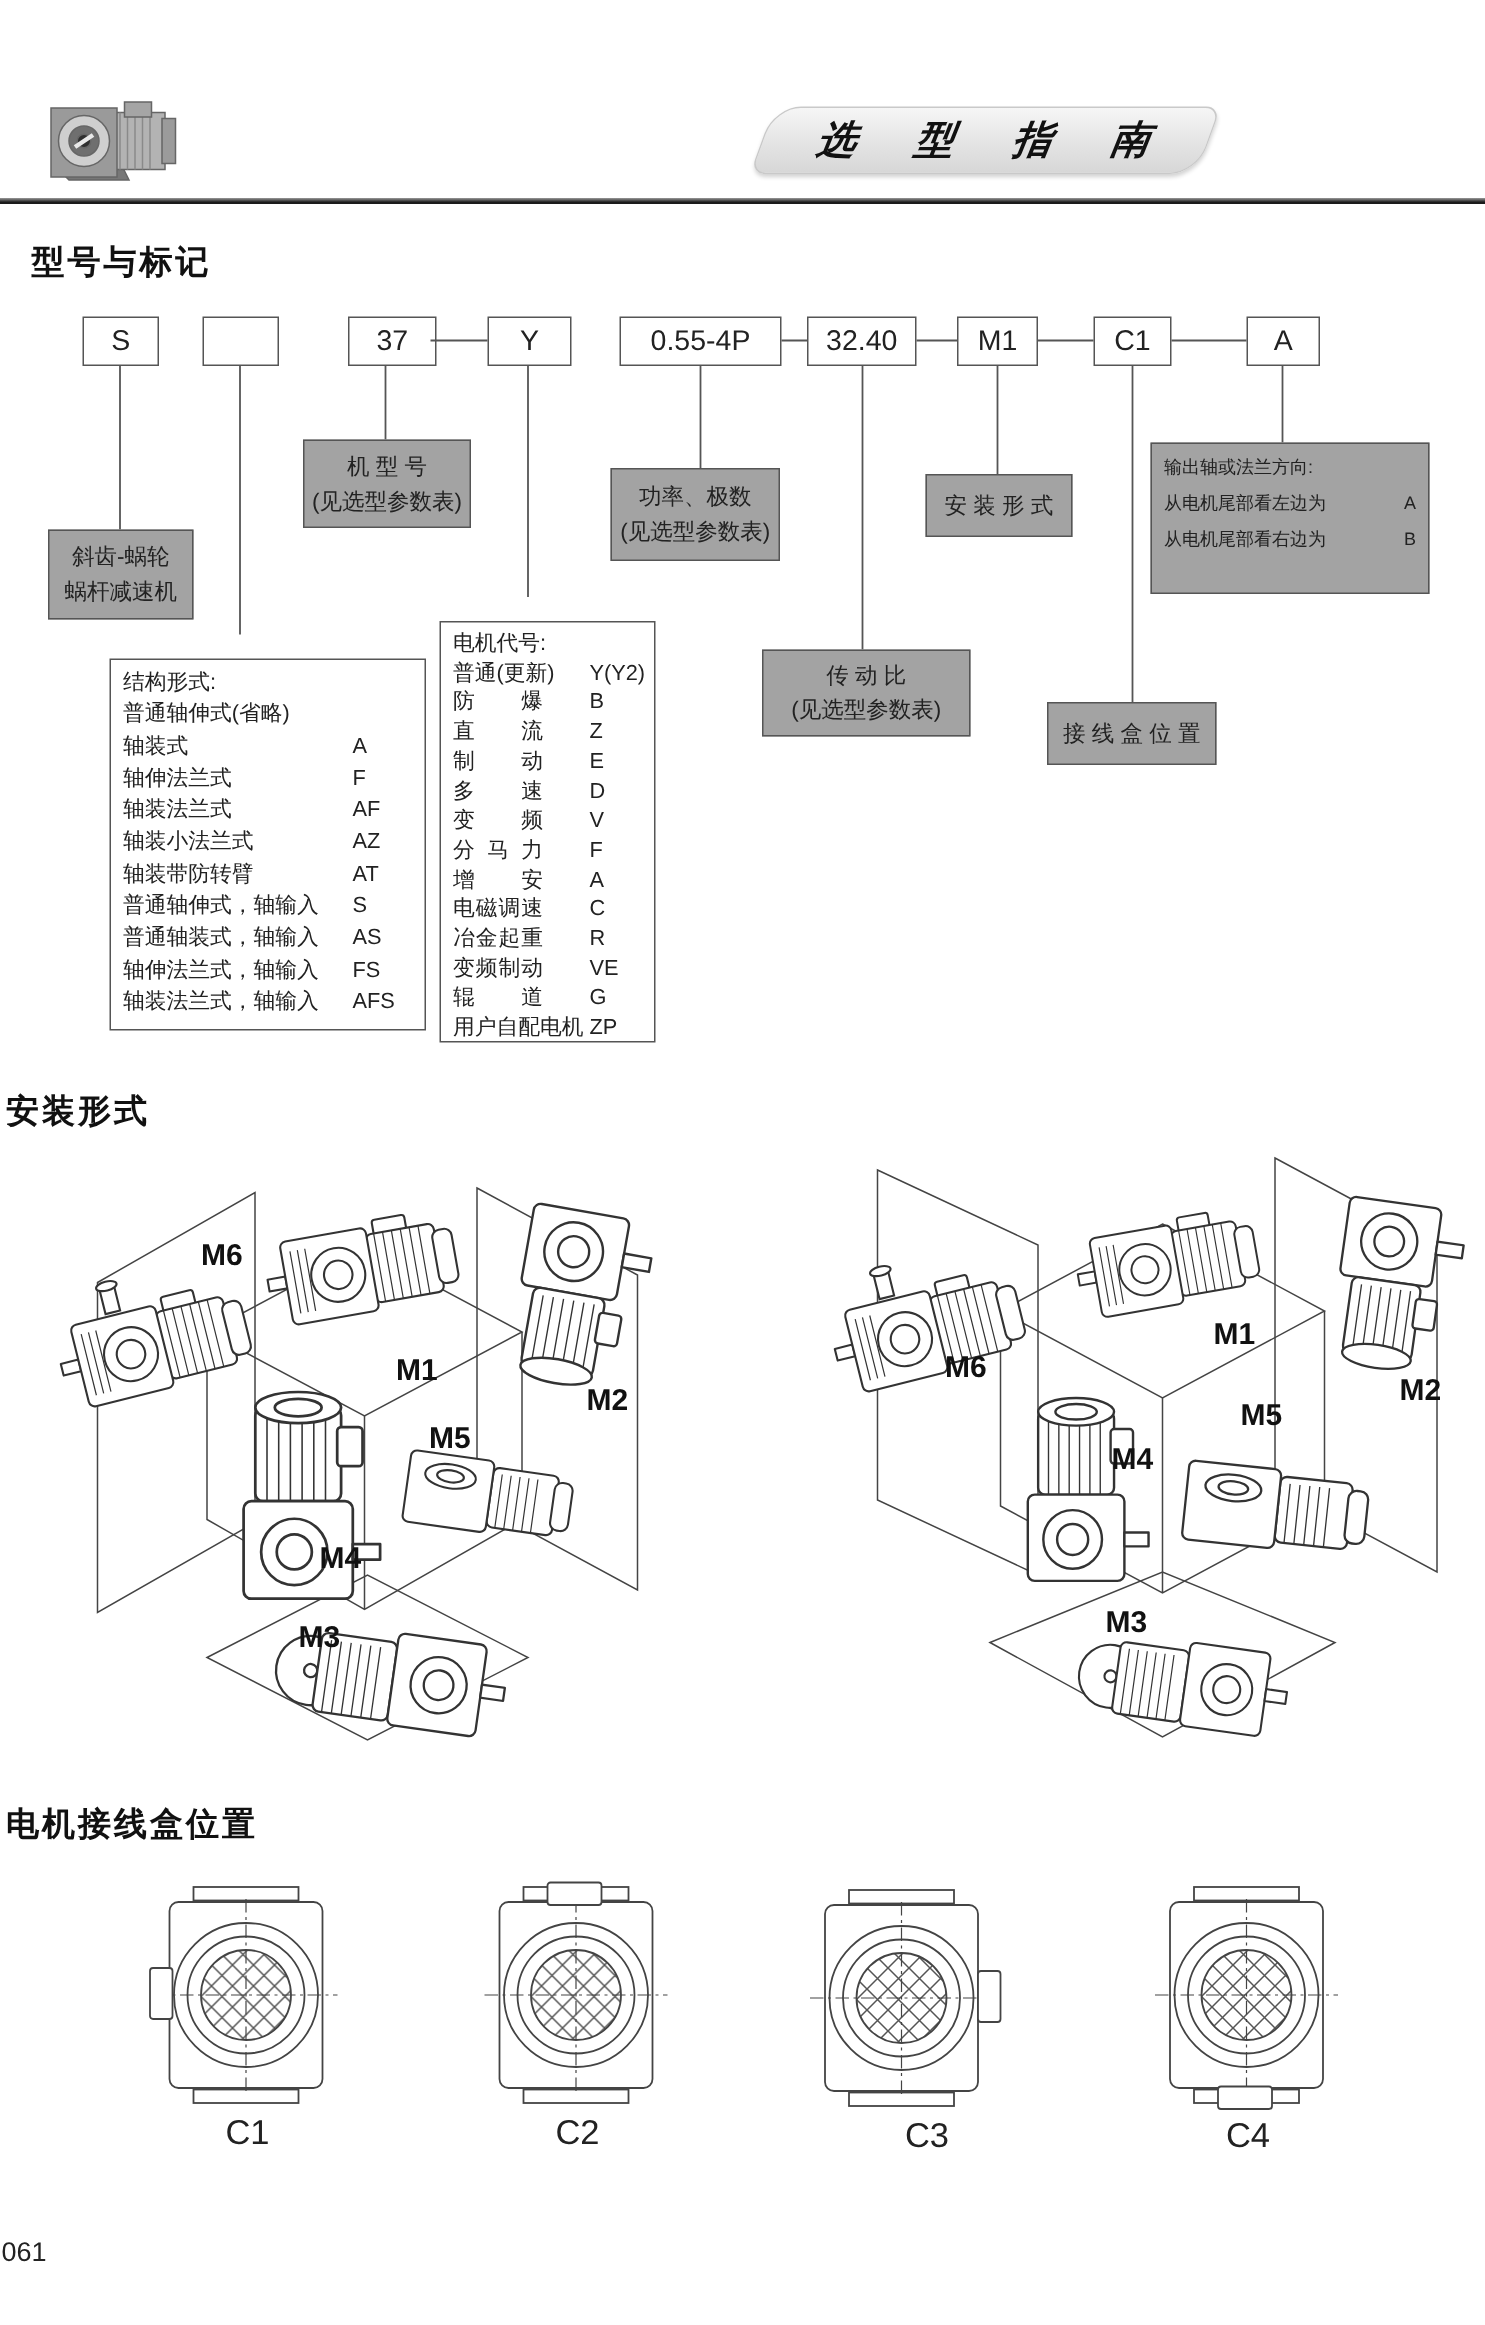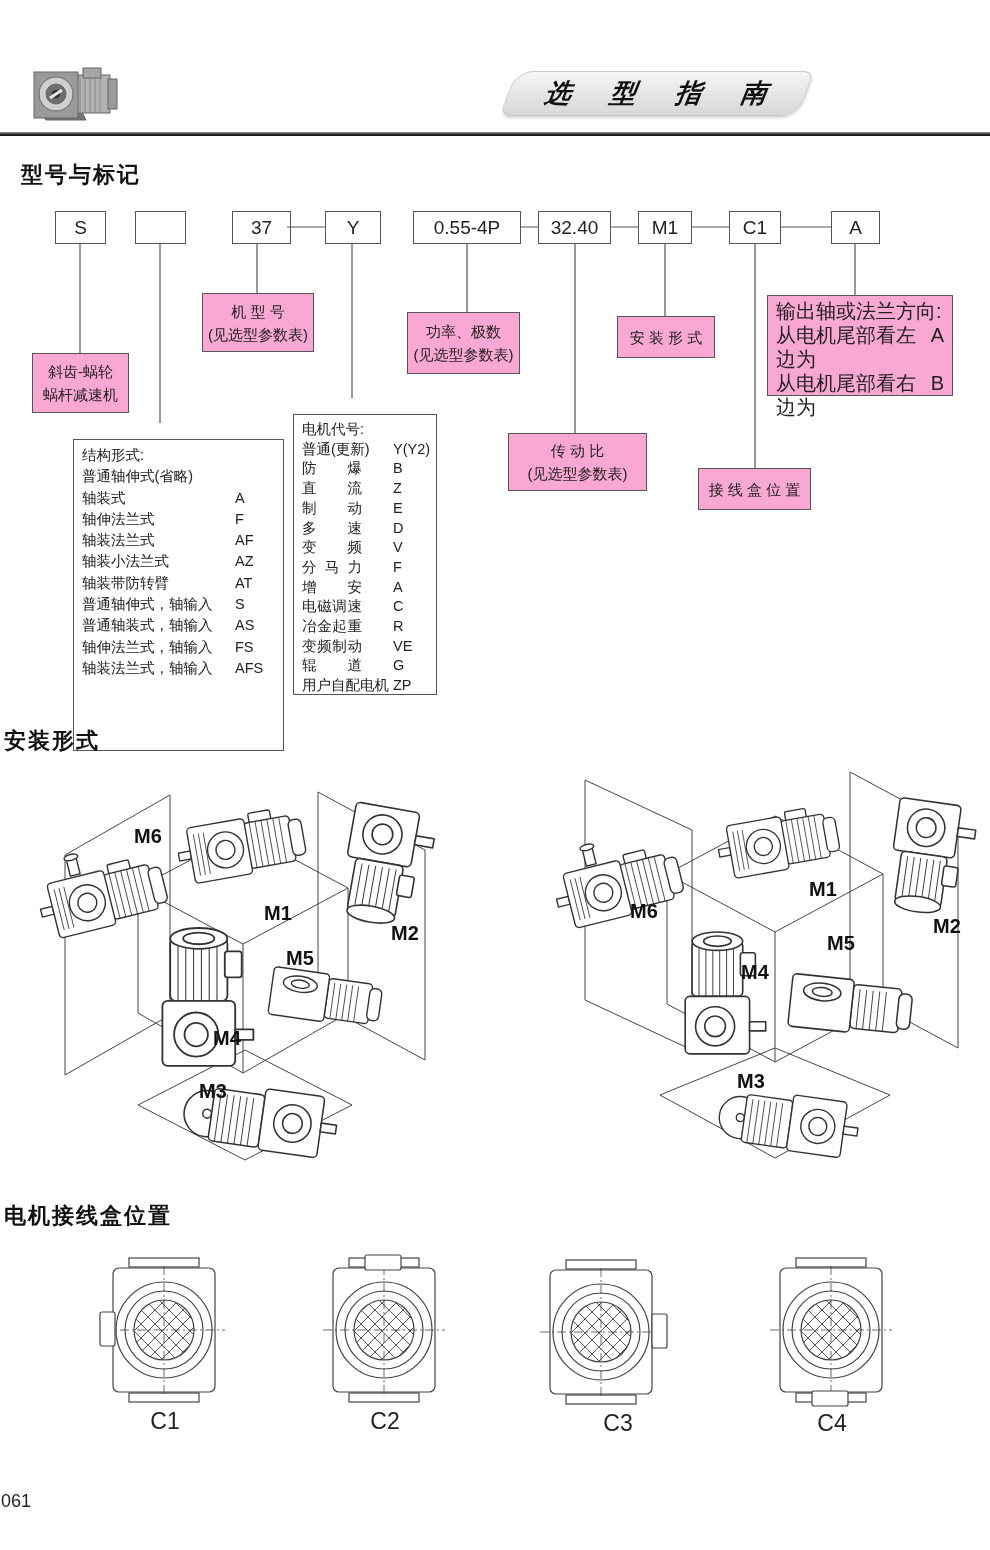--- a/index.html
+++ b/index.html
@@ -4,21 +4,21 @@
 <style>
   html,body{margin:0;padding:0;background:#fff;}
   #page{position:relative;width:990px;height:1550px;background:#fff;overflow:hidden;
         font-family:"Liberation Sans","DejaVu Sans",sans-serif;color:#1a1a1a;}
   .abs{position:absolute;box-sizing:border-box;}
   .heading{font-size:22px;font-weight:600;letter-spacing:2px;color:#111;}
   
   .mbox{position:absolute;top:211px;height:33px;border:1.6px solid #555;background:#fff;
         display:flex;align-items:center;justify-content:center;font-size:19px;color:#222;box-sizing:border-box;}
   
-  .abox{position:absolute;border:1.4px solid #555;background:#f9a8d4;box-sizing:border-box;
+  .abox{position:absolute;border:1.4px solid #555;background:#a3a3a3;box-sizing:border-box;
         display:flex;flex-direction:column;align-items:center;justify-content:center;
         font-size:15px;line-height:23px;color:#222;text-align:center;}
   .abox.left{align-items:stretch;text-align:left;}
   
   .listbox{position:absolute;border:1.4px solid #555;background:#fff;box-sizing:border-box;
            font-size:14.5px;color:#222;padding:5px 8px;margin-top:16px;}
   .lrow{position:relative;white-space:nowrap;}
   .srow{line-height:21.3px;}
   .mrow{line-height:19.7px;}
   .scode{position:absolute;left:153px;top:0;}
@@ -95,40 +95,40 @@
     <div>(见选型参数表)</div>
   </div>
 
   <div class="abox" style="left:407px;top:312px;width:113px;height:62px">
     <div>功率、极数</div>
     <div>(见选型参数表)</div>
   </div>
 
   <div class="abox" style="left:617px;top:316px;width:98px;height:42px">安 装 形 式</div>
 
-  <div class="abox left" style="left:767px;top:295px;width:186px;height:101px;justify-content:flex-start;padding:3px 8px;font-size:20px">
+  <div class="abox left" style="left:767px;top:295px;width:186px;height:101px;justify-content:flex-start;padding:3px 8px;font-size:12px">
     <div class="orow">输出轴或法兰方向:</div>
     <div class="orow">
       <span>从电机尾部看左边为</span>
       <span>A</span>
     </div>
     <div class="orow">
       <span>从电机尾部看右边为</span>
       <span>B</span>
     </div>
   </div>
 
   <div class="abox" style="left:508px;top:433px;width:139px;height:58px">
     <div>传 动 比</div>
     <div>(见选型参数表)</div>
   </div>
 
   <div class="abox" style="left:698px;top:468px;width:113px;height:42px">接 线 盒 位 置</div>
 
-  <div class="listbox" style="left:73px;top:423px;width:211px;height:312px">
+  <div class="listbox" style="left:73px;top:423px;width:211px;height:248px">
     <div class="lrow srow">结构形式:</div>
     <div class="lrow srow"><span>普通轴伸式(省略)</span><span class="scode"></span></div>
     <div class="lrow srow"><span>轴装式</span><span class="scode">A</span></div>
     <div class="lrow srow"><span>轴伸法兰式</span><span class="scode">F</span></div>
     <div class="lrow srow"><span>轴装法兰式</span><span class="scode">AF</span></div>
     <div class="lrow srow"><span>轴装小法兰式</span><span class="scode">AZ</span></div>
     <div class="lrow srow"><span>轴装带防转臂</span><span class="scode">AT</span></div>
     <div class="lrow srow"><span>普通轴伸式，轴输入</span><span class="scode">S</span></div>
     <div class="lrow srow"><span>普通轴装式，轴输入</span><span class="scode">AS</span></div>
     <div class="lrow srow"><span>轴伸法兰式，轴输入</span><span class="scode">FS</span></div>

